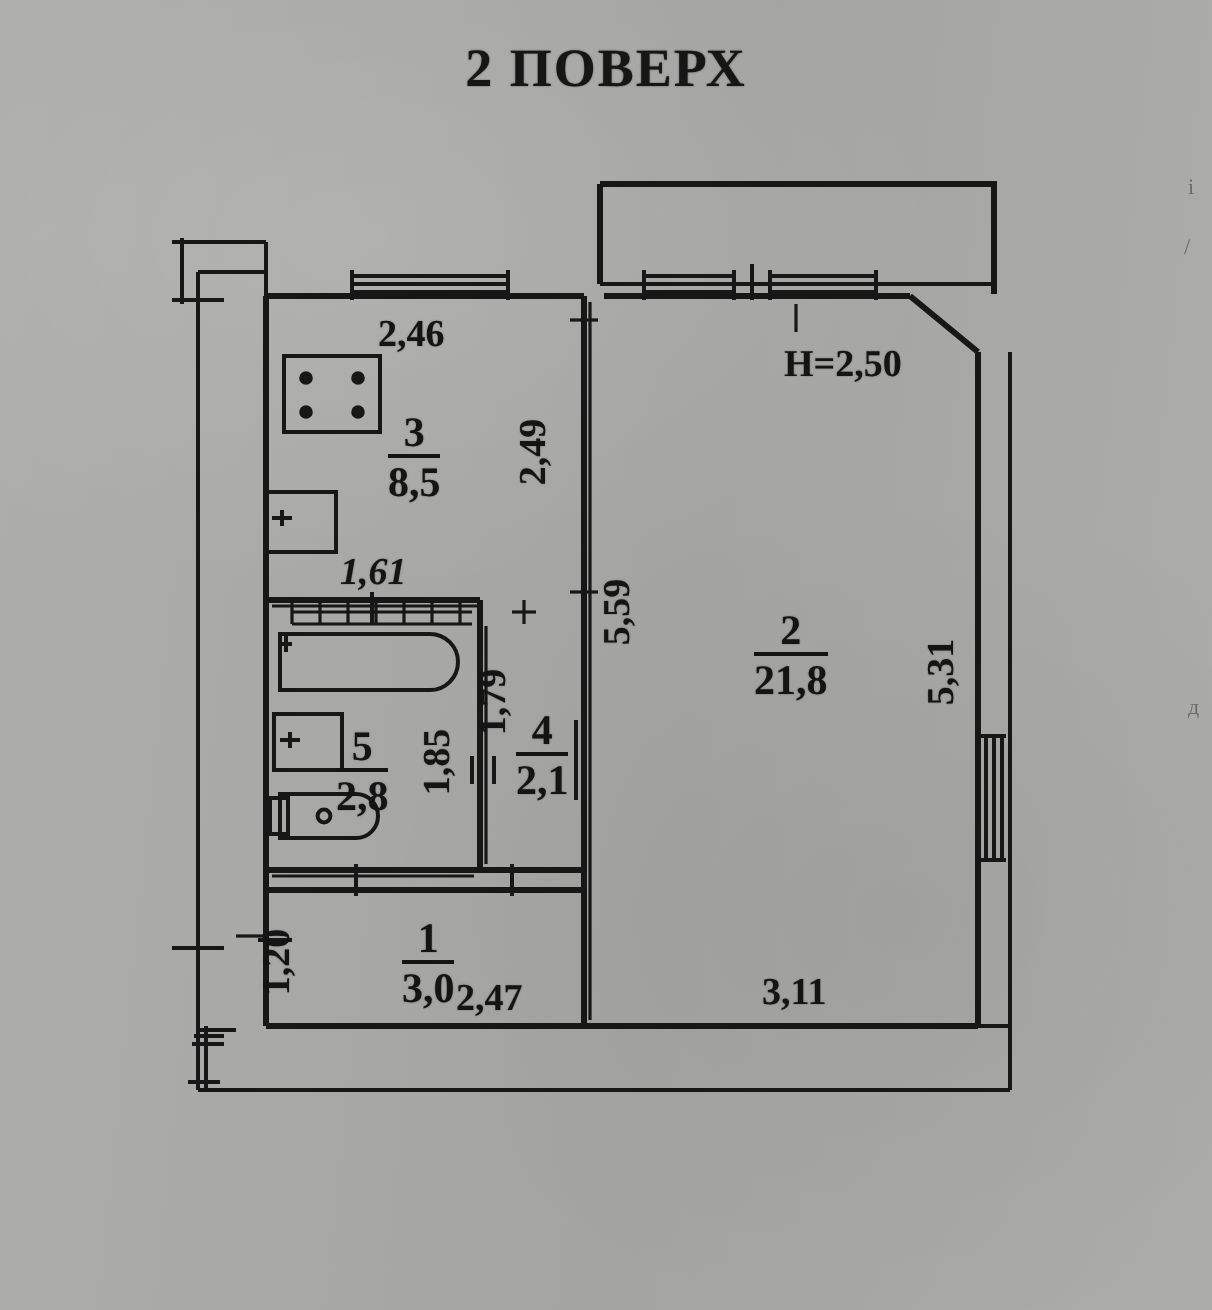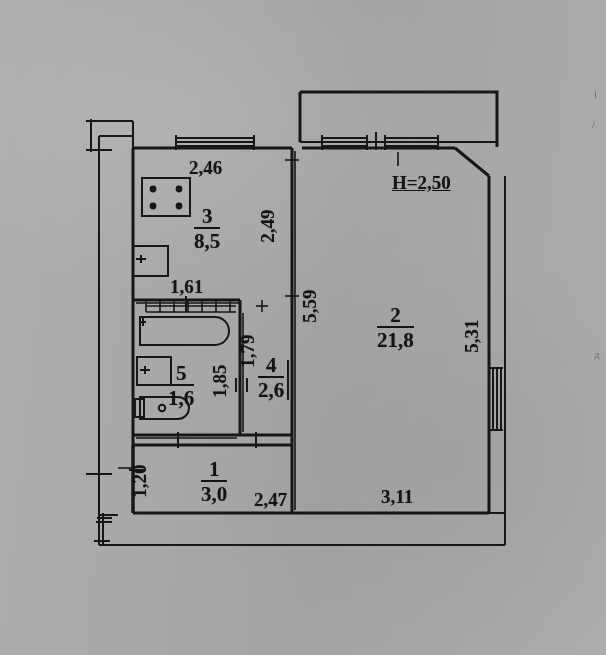--- a/index.html
+++ b/index.html
@@ -94,20 +94,21 @@
     overflow: hidden;
   }
 </style>
 </head>
 <body>
 
 <div id="page">
 
   <div id="paper-grain"></div>
 
+  <div id="title">2 ПОВЕРХ</div>
 
   <svg id="plan-svg" width="606" height="655" viewBox="0 0 606 655">
     <g fill="none" stroke="#171717" stroke-linecap="butt" stroke-linejoin="miter">
 
       <g>
         <path d="M300 92 L497 92 L497 147" stroke-width="3"></path>
         <path d="M300 92 L300 142" stroke-width="3"></path>
         <path d="M300 142 L497 142" stroke-width="2"></path>
       </g>
 
@@ -279,52 +280,52 @@
         <path d="M256 306 L268 306"></path>
         <path d="M285 160 L299 160"></path>
         <path d="M285 296 L299 296"></path>
         <path d="M398 152 L398 166"></path>
         <path d="M118 468 L132 468"></path>
       </g>
 
     </g>
   </svg>
 
-  <div id="height-label" class="lbl" style="left:392px; top:172px;text-decoration:underline;">H=2,50</div>
+  <div id="height-label" class="lbl" style="left:392px; top:172px;">H=2,50</div>
 
   <div class="lbl roomnum" style="left:194px; top:206px;">
     <span class="num">3</span>
     <span class="area">8,5</span>
   </div>
 
   <div class="lbl roomnum" style="left:377px; top:305px;">
     <span class="num">2</span>
     <span class="area">21,8</span>
   </div>
 
   <div class="lbl roomnum" style="left:168px; top:363px;">
     <span class="num">5</span>
-    <span class="area">1,6</span>
+    <span class="area">2,8</span>
   </div>
 
   <div class="lbl roomnum" style="left:258px; top:355px;">
     <span class="num">4</span>
-    <span class="area">2,6</span>
+    <span class="area">2,1</span>
   </div>
 
   <div class="lbl roomnum" style="left:201px; top:459px;">
     <span class="num">1</span>
     <span class="area">3,0</span>
   </div>
 
   <div class="lbl dim" style="left:189px; top:157px;font-family:Liberation Serif, serif;">2,46</div>
 
-  <div class="lbl dim" style="left:170px; top:276px;">1,61</div>
-
-  <div class="lbl dim" style="left:254px; top:489px;">2,47</div>
+  <div class="lbl dim" style="left:170px; top:276px;font-style:italic;">1,61</div>
+
+  <div class="lbl dim" style="left:228px; top:489px;">2,47</div>
 
   <div class="lbl dim" style="left:381px; top:486px;text-align:center;">3,11</div>
 
   <div class="lbl dim-v" style="left:251px; top:215px; transform: rotate(-90deg);">2,49</div>
 
   <div class="lbl dim-v" style="left:293px; top:295px; transform: rotate(-90deg);">5,59</div>
 
   <div class="lbl dim-v" style="left:455px; top:325px; transform: rotate(-90deg);">5,31</div>
 
   <div class="lbl dim-v" style="left:203px; top:370px; transform: rotate(-90deg);">1,85</div>

